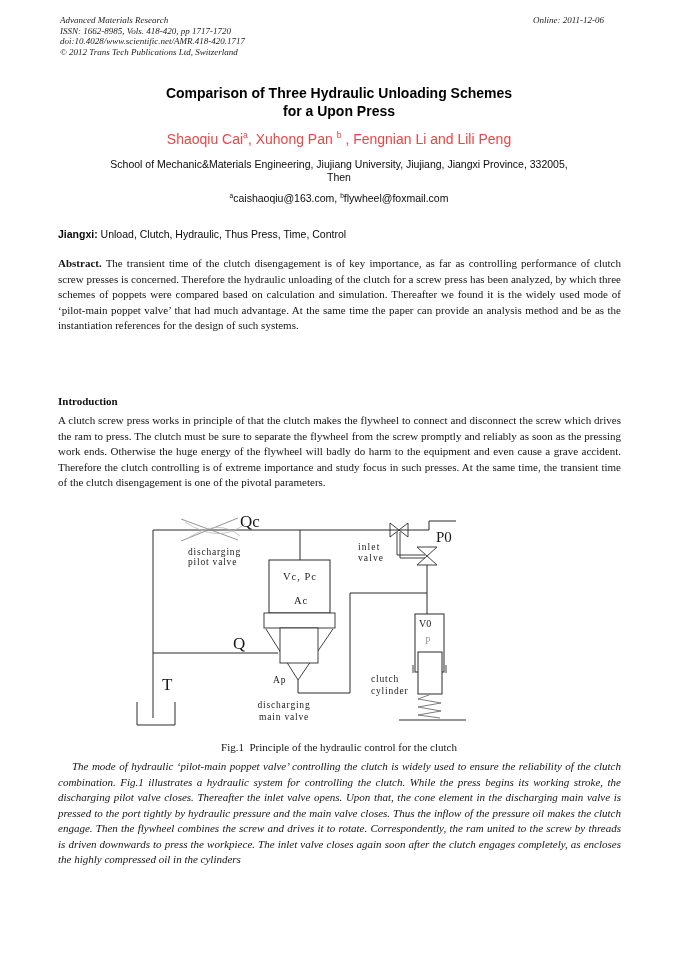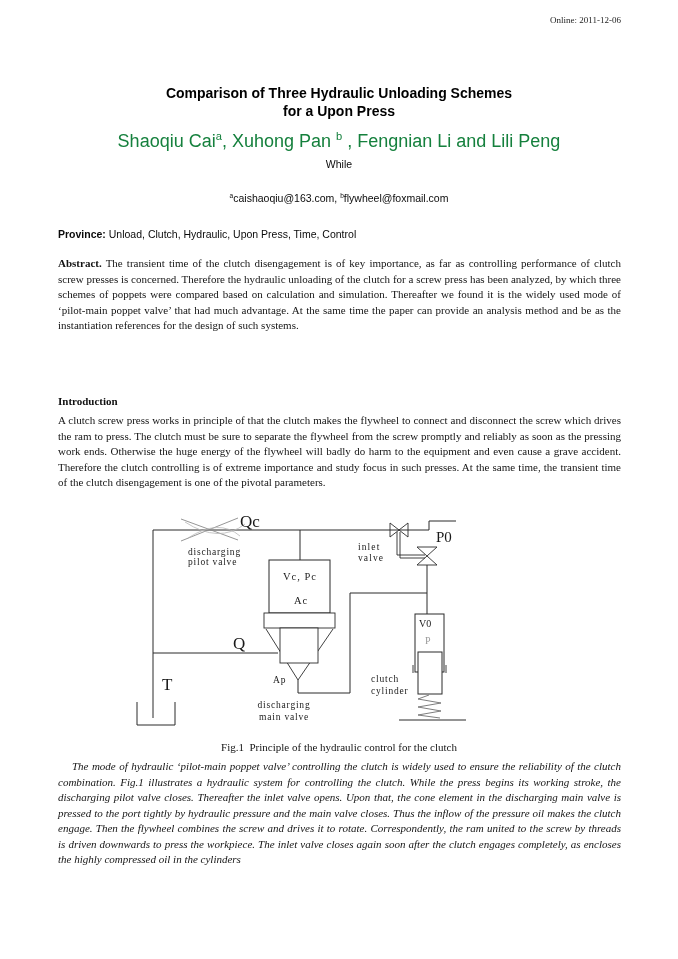--- a/index.html
+++ b/index.html
@@ -2,26 +2,26 @@
 <html><head>
 <meta charset="utf-8">
 <style>
   html,body{margin:0;padding:0;background:#ffffff;}
   .page{
     position:relative;width:678px;height:959px;background:#ffffff;
     font-family:"Liberation Serif",serif;color:#141414;overflow:hidden;
   }
   
   .pub-info{position:absolute;left:60px;top:15px;font-style:italic;font-size:9px;line-height:10.6px;color:#1d1d1d;}
-  .online-date{position:absolute;right:57px;top:15px;font-size:9px;color:#1d1d1d;text-align:right;}
+  .online-date{position:absolute;right:74px;top:15px;font-style:italic;font-size:9px;color:#1d1d1d;text-align:right;}
   
   .title{position:absolute;left:0;right:0;top:84px;text-align:center;
     font-family:"Liberation Sans",sans-serif;font-weight:bold;font-size:14px;line-height:18px;color:#000;}
   .authors{position:absolute;left:0;right:0;top:131px;text-align:center;
-    font-family:"Liberation Sans",sans-serif;font-size:18px;color:#15803d;}
+    font-family:"Liberation Sans",sans-serif;font-size:14px;color:#ef4444;}
   .authors sup,.emails sup{font-size:0.62em;vertical-align:super;line-height:0;}
   .affiliation{position:absolute;left:30px;right:30px;top:158px;text-align:center;
     font-family:"Liberation Sans",sans-serif;font-size:10.5px;line-height:13px;color:#0a0a0a;}
   .emails{position:absolute;left:0;right:0;top:192px;text-align:center;
     font-family:"Liberation Sans",sans-serif;font-size:10.5px;color:#0a0a0a;}
   .keywords{position:absolute;left:58px;right:57px;top:228px;
     font-family:"Liberation Sans",sans-serif;font-size:10.5px;color:#0a0a0a;}
   .keywords .kw-label{font-weight:bold;}
   
   .para{font-size:11px;line-height:15.5px;text-align:justify;color:#141414;}
@@ -45,41 +45,48 @@
   .mid{font-size:15px;}
   .small{font-size:9.5px;}
   .boxtxt{font-size:10.5px;letter-spacing:1px;}
   .graytxt{fill:#9a9a9a;font-size:10px;}
 </style>
 </head>
 <body>
 
 <div class="page">
 
+  <div class="pub-info">
+    <div>Advanced Materials Research</div>
+    <div>ISSN: 1662-8985, Vols. 418-420, pp 1717-1720</div>
+    <div>doi:10.4028/www.scientific.net/AMR.418-420.1717</div>
+    <div>© 2012 Trans Tech Publications Ltd, Switzerland</div>
+  </div>
   <div class="online-date">Online: 2011-12-06</div>
 
   <div class="title">
     <span>Comparison of Three Hydraulic Unloading Schemes</span><br>
     <span>for a Upon Press</span>
   </div>
 
   <div class="authors">
     <span>Shaoqiu Cai</span><sup>a</sup><span>, Xuhong Pan </span><sup>b</sup><span> , Fengnian Li and Lili Peng</span>
   </div>
 
   <div class="affiliation">
-    <div>While</div>
+    <div>School of Mechanic&amp;Materials Engineering, Jiujiang University, Jiujiang, Jiangxi Province, 332005,</div>
+    <div>Then</div>
   </div>
 
   <div class="emails">
     <sup>a</sup><span>caishaoqiu@163.com, </span><sup>b</sup><span>flywheel@foxmail.com</span>
   </div>
 
   <div class="keywords">
-    <span class="kw-label">Province:</span><span> Unload, Clutch, Hydraulic, Upon Press, Time, Control</span>
+    <span class="kw-label">Jiangxi:</span><span> Unload, Clutch, Hydraulic, Thus Press, Time, Control</span>
   </div>
 
   <div class="para abstract">
     <b>Abstract.</b><span> The transient time of the clutch disengagement is of key importance, as far as controlling performance of clutch screw presses is concerned. Therefore the hydraulic unloading of the clutch for a screw press has been analyzed, by which three schemes of poppets were compared based on calculation and simulation. Thereafter we found it is the widely used mode of ‘pilot-main poppet valve’ that had much advantage. At the same time the paper can provide an analysis method and be as the instantiation references for the design of such systems.</span>
   </div>
 
   <div class="section-heading">Introduction</div>
   <div class="para intro">A clutch screw press works in principle of that the clutch makes the flywheel to connect and disconnect the screw which drives the ram to press. The clutch must be sure to separate the flywheel from the screw promptly and reliably as soon as the pressing work ends. Otherwise the huge energy of the flywheel will badly do harm to the equipment and even cause a grave accident. Therefore the clutch controlling is of extreme importance and study focus in such presses. At the same time, the transient time of the clutch disengagement is one of the pivotal parameters.</div>
 
   <div class="figure-wrap">

